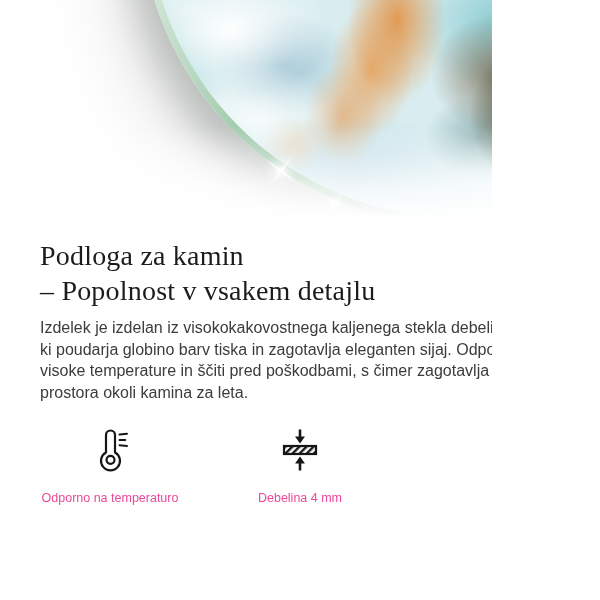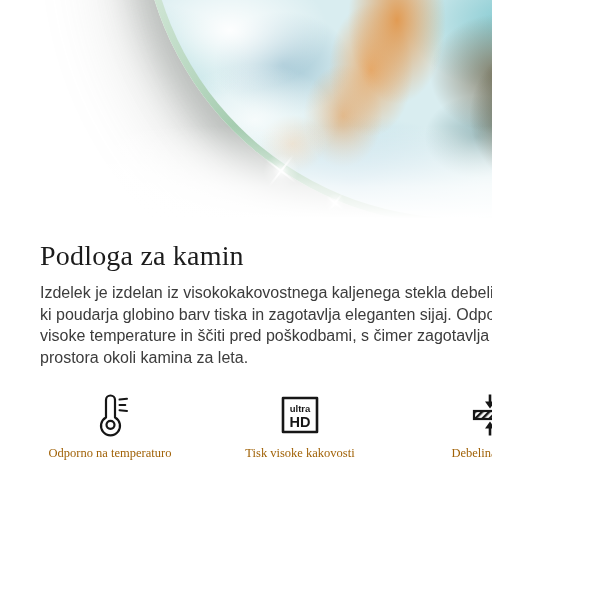--- a/index.html
+++ b/index.html
@@ -68,62 +68,55 @@
   }
 
   
   .features {
     margin:23px 15px 0 15px; width:570px;
     display:grid; grid-template-columns:repeat(3,1fr); row-gap:21px;
   }
   .feature { display:flex; flex-direction:column; align-items:center; }
   .f-icon { width:48px; height:48px; display:block; }
   .f-icon text { font-family:"Liberation Sans","DejaVu Sans",sans-serif; fill:#161616; }
-  .f-label { margin-top:7px; font-size:12.5px; line-height:15px; color:#a16207; text-align:center;font-family:Liberation Serif, serif; }
+  .f-label { margin-top:17px; font-size:12.5px; line-height:15px; color:#ec4899; text-align:center; }
   .stroke { fill:none; stroke:#161616; stroke-width:2.2; stroke-linecap:round; stroke-linejoin:round; }
 </style>
 </head>
 <body>
 
 <div class="page">
 
   <div class="hero">
     <div class="glass-disc">
       <div class="marble"></div>
     </div>
     <div class="sparkle s1"></div>
     <div class="sparkle s2"></div>
     <div class="hero-fade"></div>
   </div>
 
   <h1 class="title">
     <span>Podloga za kamin</span>
+    <span>– Popolnost v vsakem detajlu</span>
   </h1>
 
   <p class="desc">Izdelek je izdelan iz visokokakovostnega kaljenega stekla debeline 4 mm, ki poudarja globino barv tiska in zagotavlja eleganten sijaj. Odporen je na visoke temperature in ščiti pred poškodbami, s čimer zagotavlja zaščito prostora okoli kamina za leta.</p>
 
   <div class="features">
 
     <div class="feature">
       <svg class="f-icon" viewBox="0 0 48 48">
         <path class="stroke" d="M20 9 a4.5 4.5 0 0 1 9 0 v17.5 a9.5 9.5 0 1 1 -9 0 z"></path>
         <circle class="stroke" cx="24.5" cy="33.8" r="4"></circle>
         <path class="stroke" style="stroke-width:2" d="M33.5 8.6 l7.5 -0.8 M33.5 14 l5.8 0 M33.5 19.2 l7.5 0.8"></path>
       </svg>
       <div class="f-label">Odporno na temperaturo</div>
     </div>
 
-    <div class="feature">
-      <svg class="f-icon" viewBox="0 0 48 48">
-        <rect class="stroke" style="stroke-width:2.6" x="7" y="7" width="34" height="34"></rect>
-        <text x="24" y="21" text-anchor="middle" font-size="9.5" font-weight="600">ultra</text>
-        <text x="24" y="35.5" text-anchor="middle" font-size="14.5" font-weight="bold">HD</text>
-      </svg>
-      <div class="f-label">Tisk visoke kakovosti</div>
-    </div>
 
 
 
 
     <div class="feature">
       <svg class="f-icon" viewBox="0 0 48 48">
         <defs>
           <pattern id="hatch" width="5" height="5" patternUnits="userSpaceOnUse" patternTransform="rotate(45)">
             <rect width="2.4" height="5" fill="#161616"></rect>
           </pattern>

